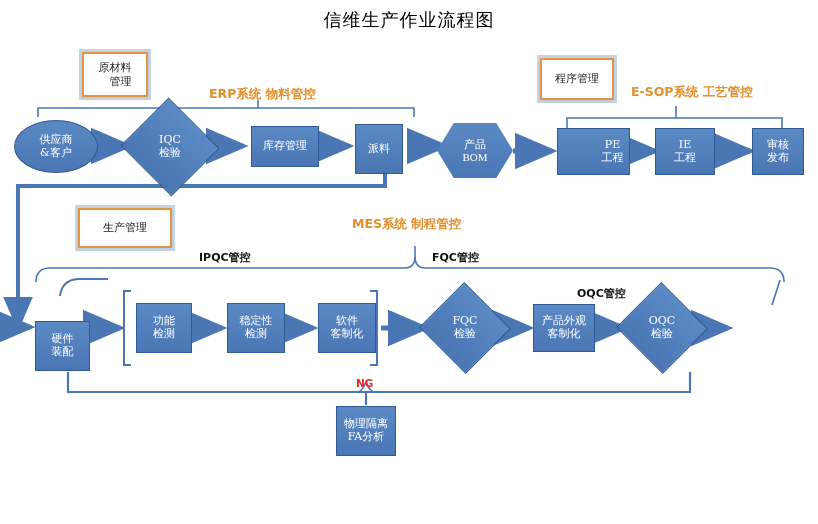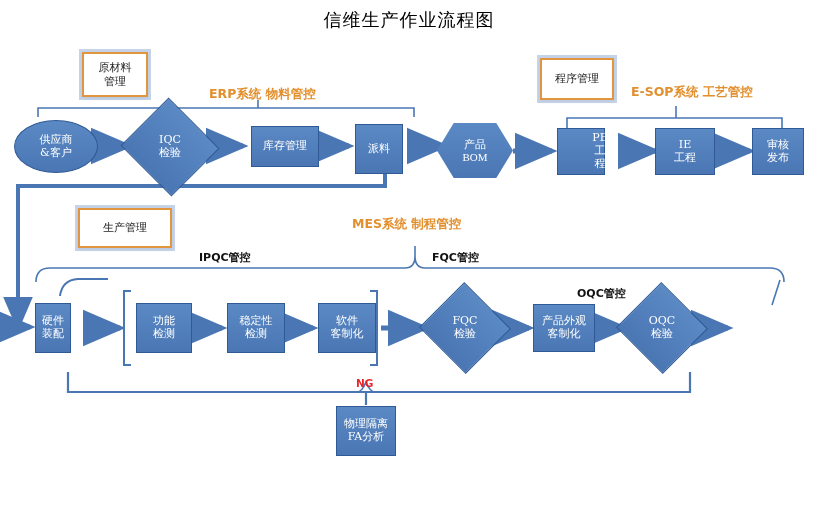--- a/index.html
+++ b/index.html
@@ -136,21 +136,21 @@
 
       <path d="M68,372 L68,392 L690,392 L690,372" stroke-width="2.2"></path>
       <path d="M366,392 L366,405" stroke-width="2.2"></path>
       <path d="M357,392 q5,0 9,-10 q4,10 9,10" stroke-width="1.6" fill="none"></path>
     </g>
   </svg>
 
   <div class="title">信维生产作业流程图</div>
 
   <div class="callout" style="left:82px;top:52px;width:66px;height:45px;">
-    <span style="white-space:pre-line;">原材料
+    <span style="white-space:pre-line;text-align:right;">原材料
 管理</span>
   </div>
   <div class="callout" style="left:540px;top:58px;width:74px;height:42px;">
     <span style="white-space:pre-line;">程序管理</span>
   </div>
   <div class="callout" style="left:78px;top:208px;width:94px;height:40px;">
     <span style="white-space:pre-line;">生产管理</span>
   </div>
 
   <div class="sys-label" style="left:209px;top:86px;">ERP系统  物料管控</div>
@@ -180,36 +180,36 @@
 
   <div class="node rect" style="left:355px;top:124px;width:48px;height:50px;">
     <span style="white-space:pre-line;">派料</span>
   </div>
 
   <div class="node hexagon" style="left:437px;top:123px;width:76px;height:55px;">
     <span style="white-space:pre-line;">产品
 BOM</span>
   </div>
 
-  <div class="node rect" style="left:557px;top:128px;width:48px;height:47px;padding-left:38px;">
+  <div class="node rect" style="left:557px;top:128px;width:73px;height:47px;padding-left:38px;">
     <span style="white-space:pre-line;">PE
 工程</span>
   </div>
 
   <div class="node rect" style="left:655px;top:128px;width:60px;height:47px;">
     <span style="white-space:pre-line;">IE
 工程</span>
   </div>
 
   <div class="node rect" style="left:752px;top:128px;width:52px;height:47px;">
     <span style="white-space:pre-line;">审核
 发布</span>
   </div>
 
-  <div class="node rect" style="left:35px;top:303px;width:36px;height:50px;align-items:center;">
+  <div class="node rect" style="left:35px;top:321px;width:55px;height:50px;align-items:center;">
     <span style="white-space:pre-line;">硬件
 装配</span>
   </div>
 
   <div class="node rect" style="left:136px;top:303px;width:56px;height:50px;">
     <span style="white-space:pre-line;">功能
 检测</span>
   </div>
 
   <div class="node rect" style="left:227px;top:303px;width:58px;height:50px;">

